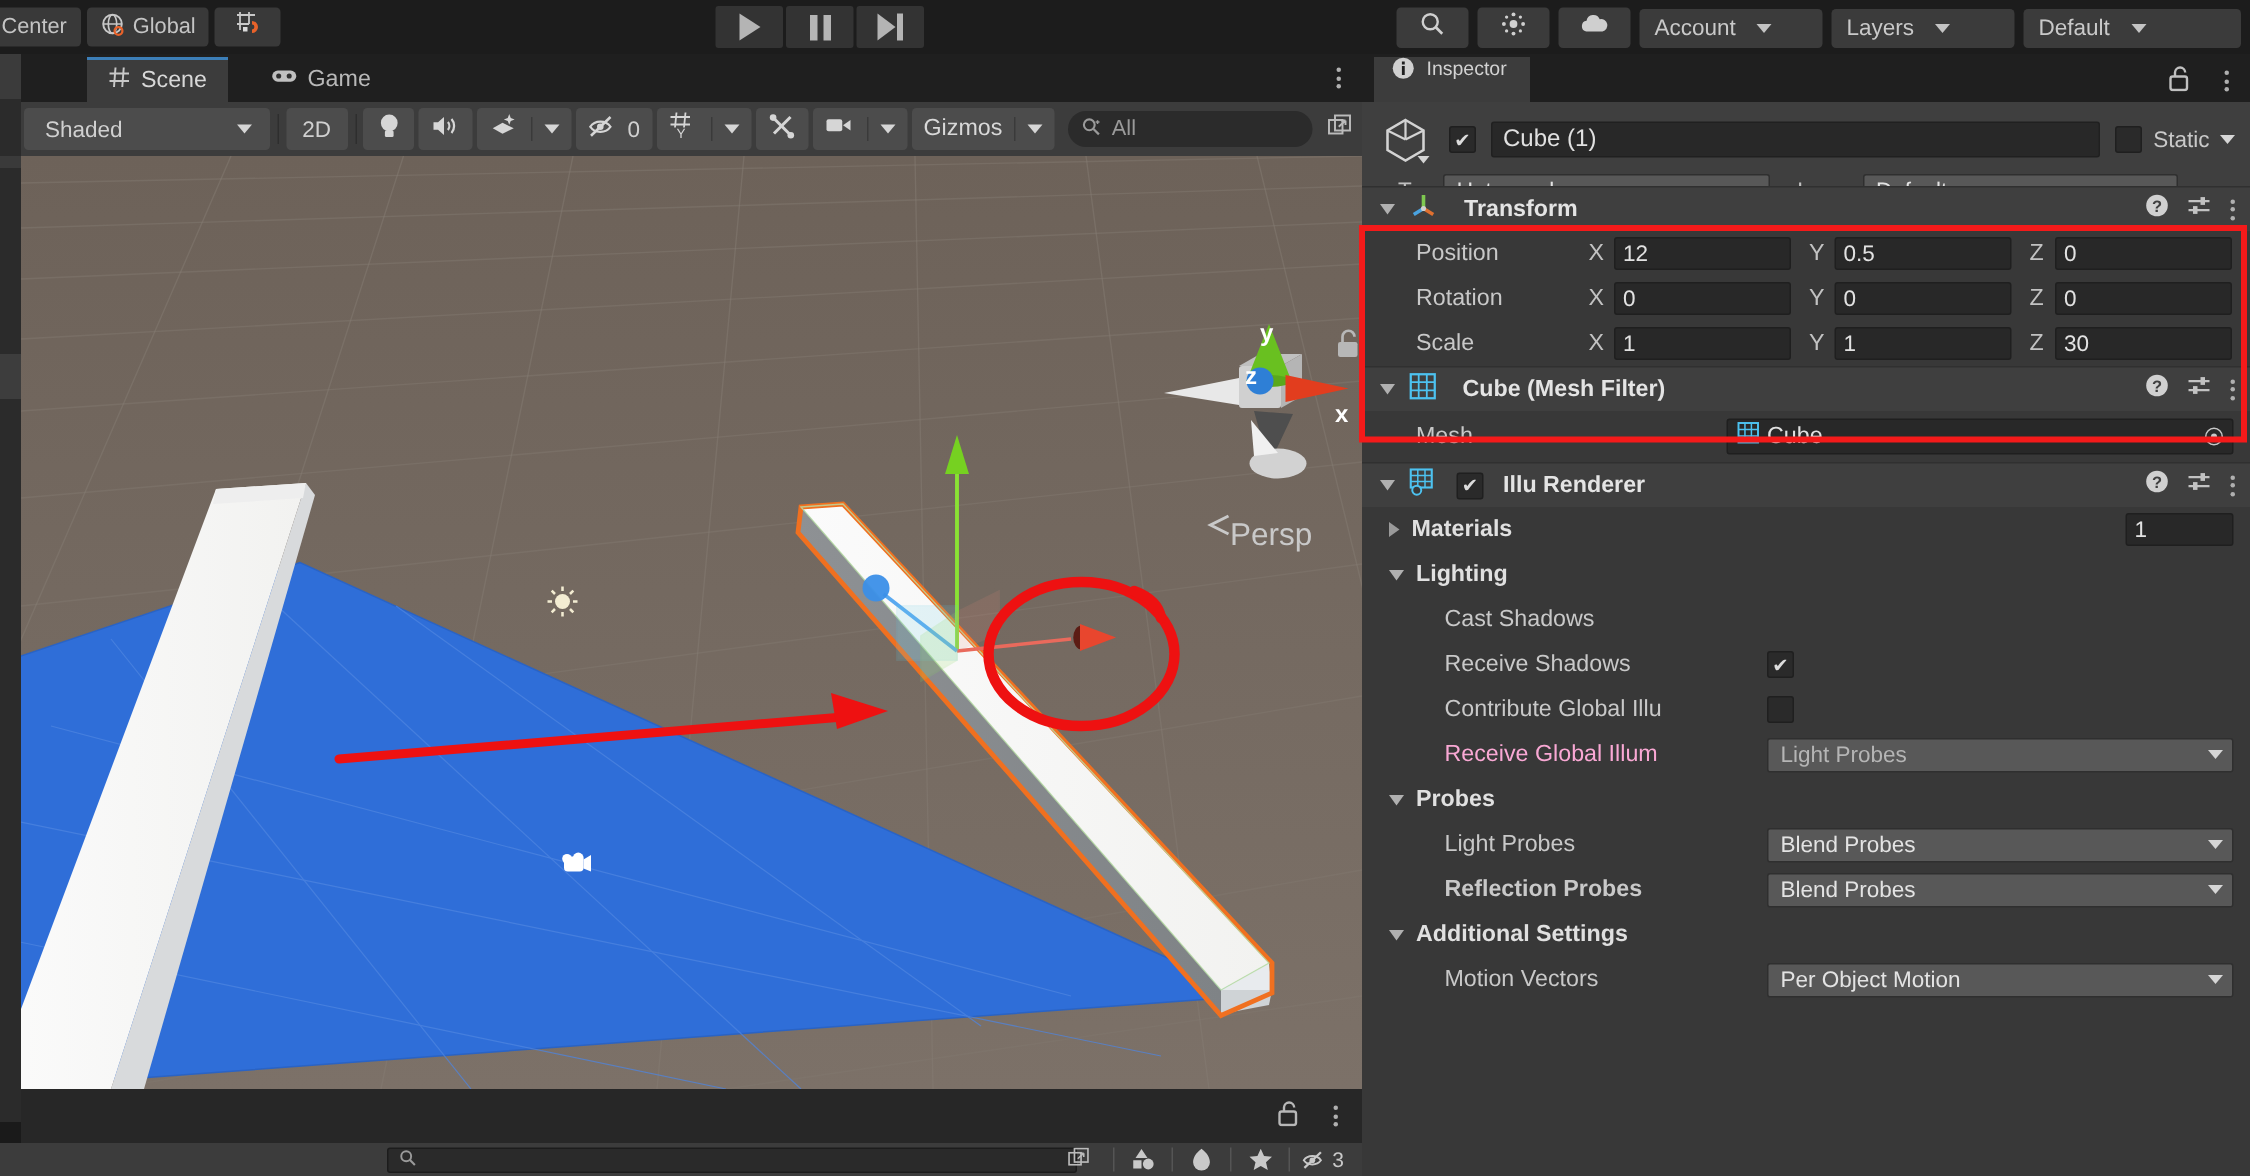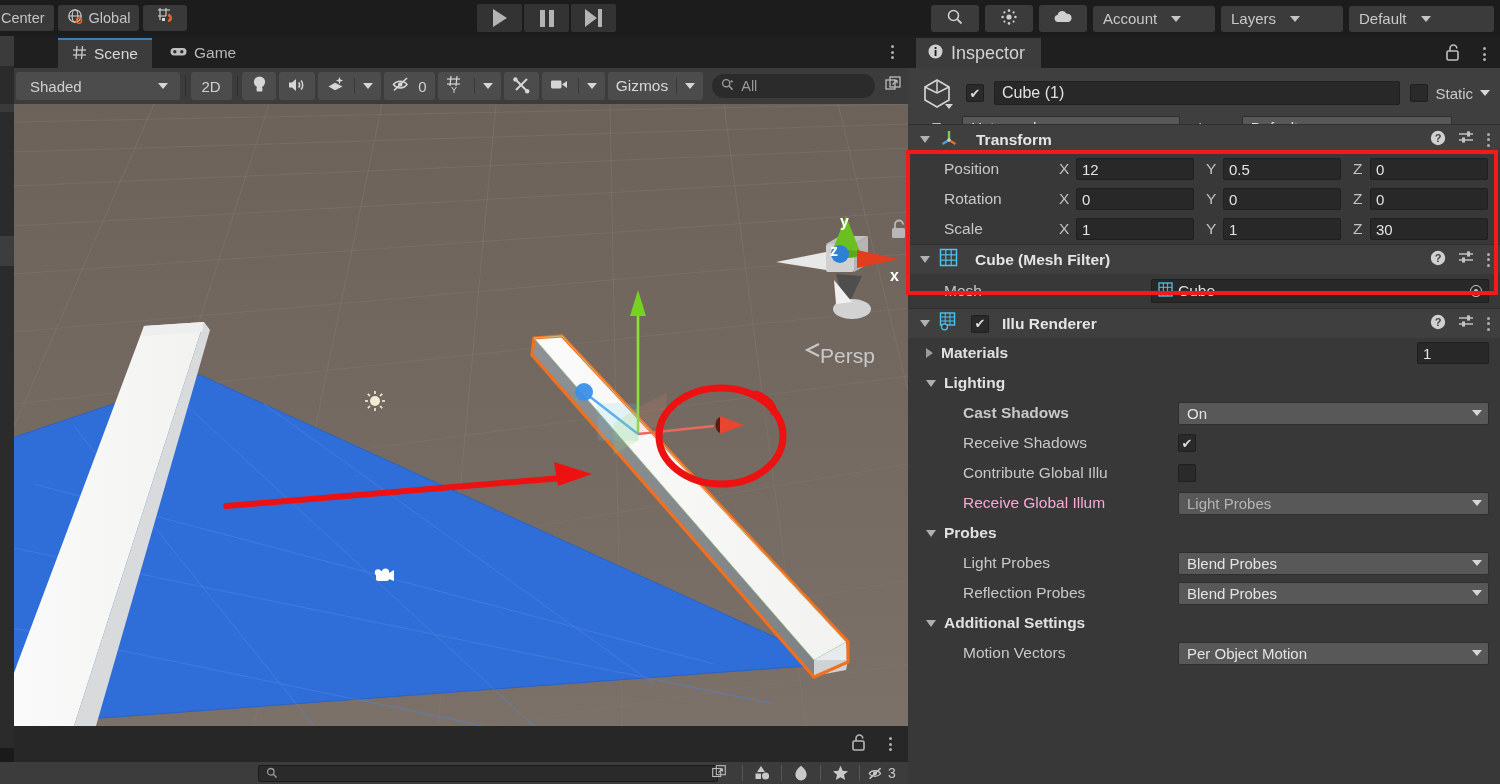--- a/index.html
+++ b/index.html
@@ -102,22 +102,22 @@
   }
   .status-icons { position:absolute; left:742px; top:0; height:22px; display:flex; align-items:center; gap:2px; }
   .status-icons .si { width:34px; height:22px; display:flex; align-items:center; justify-content:center; gap:3px; color:#c9c9c9; font-size:14px; cursor:pointer; }
   .vsep-tiny { width:1px; height:16px; background:#555; }
 
   
   .inspector { position:absolute; left:908px; top:36px; width:592px; height:748px; background:#383838; }
   .insp-tabbar { position:absolute; left:0; top:0; width:592px; height:32px; background:#1f1f1f; }
   .insp-tab {
     position:absolute; left:8px; top:2px; height:30px; background:#3c3c3c;
-    display:flex; align-items:center; gap:8px; padding:0 16px 0 12px;
-    font-size:18px; color:#d2d2d2; cursor:pointer;
+    display:flex; gap:8px; padding:0 16px 0 12px;
+    font-size:13px; color:#d2d2d2; cursor:pointer;
   }
   .insp-lock { position:absolute; right:40px; top:8px; cursor:pointer; }
   .insp-dots { position:absolute; right:14px; top:11px; cursor:pointer; }
 
   .insp-body { position:absolute; left:0; top:32px; width:592px; height:716px; background:#383838; overflow:hidden; }
 
   .go-header { position:relative; height:56px; background:#3f3f3f; padding:8px 10px 0 10px; }
   .go-row1 { display:flex; align-items:center; gap:10px; }
   .go-icon { width:38px; height:34px; display:flex; align-items:center; justify-content:center; position:relative; }
   .cb { width:18px; height:18px; background:#2a2a2a; border:1px solid #1f1f1f; border-radius:2px; display:flex; align-items:center; justify-content:center; cursor:pointer; }
@@ -285,21 +285,21 @@
       <span>
         <svg width="15" height="15" viewBox="0 0 15 15">
           <line x1="5" y1="1" x2="4" y2="14" stroke="#c8c8c8" stroke-width="1.3"></line>
           <line x1="10.5" y1="1" x2="9.5" y2="14" stroke="#c8c8c8" stroke-width="1.3"></line>
           <line x1="1" y1="5" x2="14" y2="5" stroke="#c8c8c8" stroke-width="1.3"></line>
           <line x1="1" y1="10" x2="14" y2="10" stroke="#c8c8c8" stroke-width="1.3"></line>
         </svg>
       </span>
       <span>Scene</span>
     </div>
-    <div class="tab" style="left:142px;">
+    <div class="tab" style="left:153px;">
       <span>
         <svg width="17" height="13" viewBox="0 0 17 13">
           <rect x="0.5" y="3" width="16" height="7.5" rx="3.7" fill="#c0c0c0"></rect>
           <circle cx="4.8" cy="6.7" r="1.7" fill="#2f2f2f"></circle>
           <circle cx="11.8" cy="6.7" r="1.7" fill="#2f2f2f"></circle>
         </svg>
       </span>
       <span>Game</span>
     </div>
     <div class="panel-menu-dots">
@@ -904,25 +904,21 @@
             <span>1</span>
           </div>
         </div>
 
         <div class="sub-header" style="height:30px;">
           <span class="tri-dn"></span>
           <span class="sub-title">Lighting</span>
         </div>
         <div class="prop-row">
           <span class="prop-label" style="width:19px;"></span>
-          <span class="prop-label" style="width:215px;font-weight:bold;">Cast Shadows</span>
-          <div class="dropdown" style="flex:1;margin-right:11px;height:23px;">
-            <span>On</span>
-            <span class="caret-sm"></span>
-          </div>
+          <span class="prop-label" style="width:215px;">Cast Shadows</span>
         </div>
         <div class="prop-row">
           <span class="prop-label" style="width:19px;"></span>
           <span class="prop-label" style="width:215px;">Receive Shadows</span>
           <div class="cb checked"></div>
         </div>
         <div class="prop-row">
           <span class="prop-label" style="width:19px;"></span>
           <span class="prop-label" style="width:215px;overflow:hidden;white-space:nowrap;">Contribute Global Illu</span>
           <div class="cb"></div>
@@ -943,21 +939,21 @@
         <div class="prop-row">
           <span class="prop-label" style="width:19px;"></span>
           <span class="prop-label" style="width:215px;">Light Probes</span>
           <div class="dropdown" style="flex:1;margin-right:11px;height:23px;">
             <span>Blend Probes</span>
             <span class="caret-sm"></span>
           </div>
         </div>
         <div class="prop-row">
           <span class="prop-label" style="width:19px;"></span>
-          <span class="prop-label" style="width:215px;">Reflection Probes</span>
+          <span class="prop-label" style="width:215px;font-weight:bold;">Reflection Probes</span>
           <div class="dropdown" style="flex:1;margin-right:11px;height:23px;">
             <span>Blend Probes</span>
             <span class="caret-sm"></span>
           </div>
         </div>
 
         <div class="sub-header" style="height:30px;">
           <span class="tri-dn"></span>
           <span class="sub-title">Additional Settings</span>
         </div>

